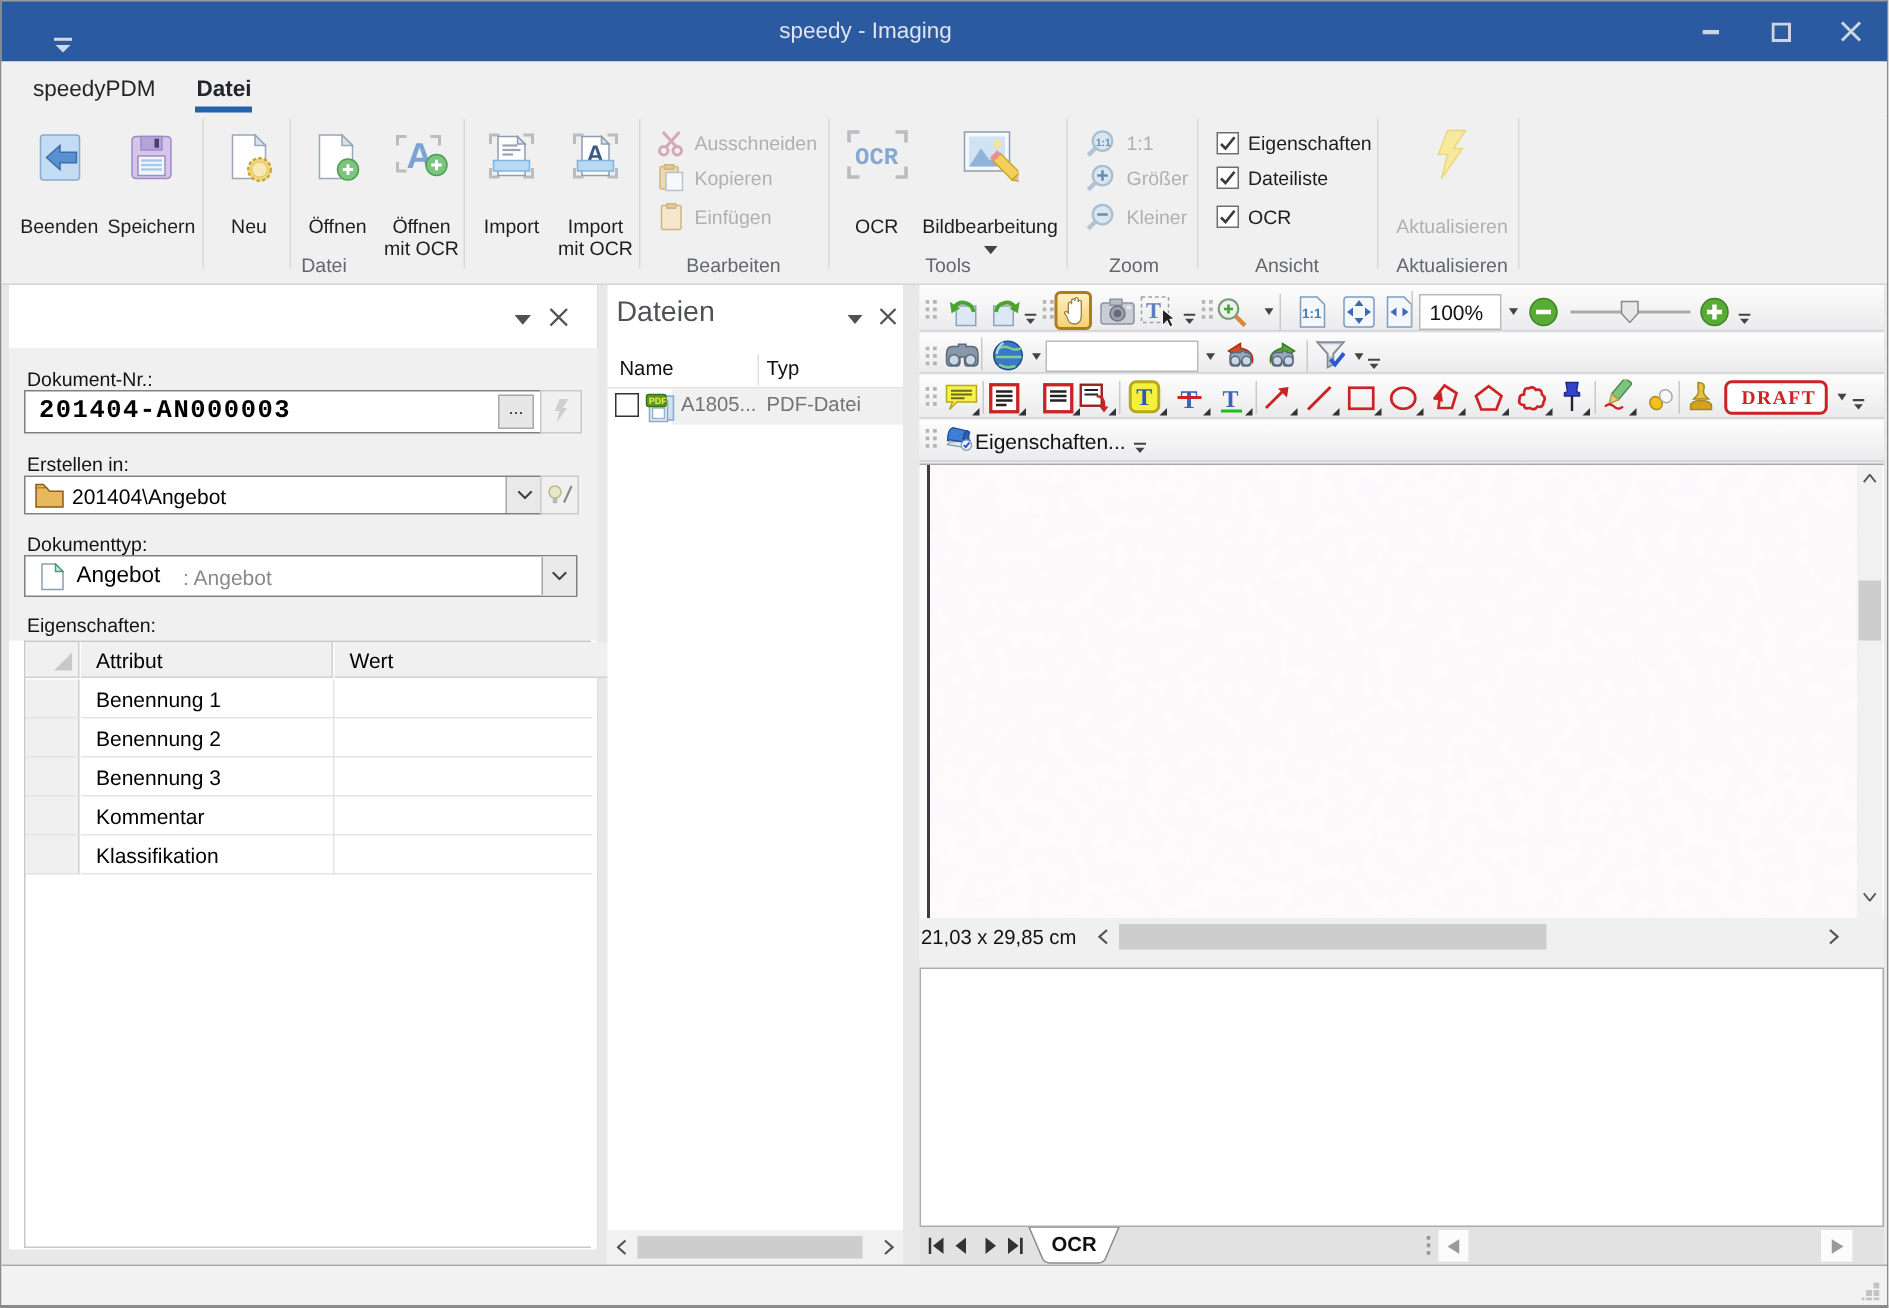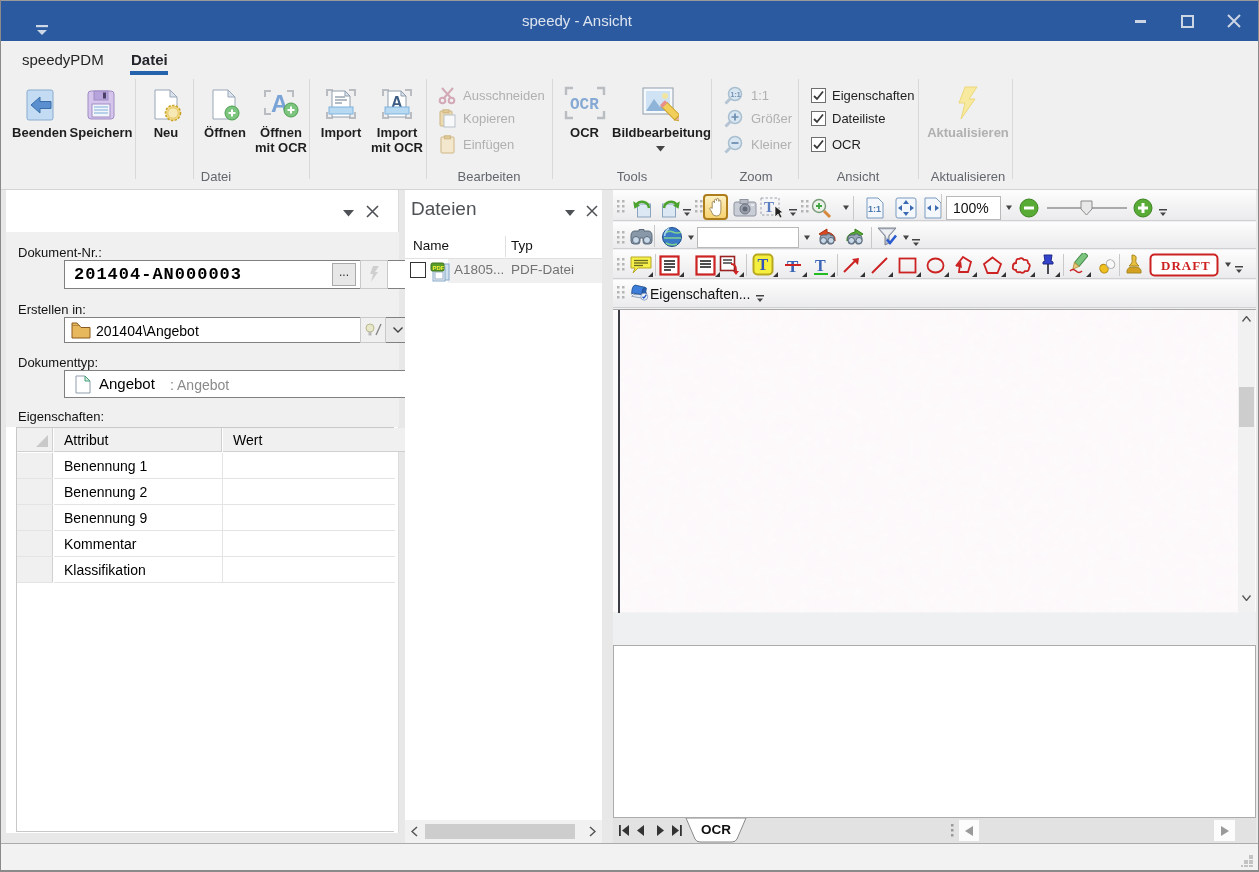--- a/index.html
+++ b/index.html
@@ -15,53 +15,53 @@
   
   #tabrow { position:absolute; left:0; top:41px; width:1257px; height:36px; background:#f0f0f0; }
   .tab { position:absolute; top:10px; font-size:15px; color:#262626; }
   #tab2 { font-weight:bold; color:#24262b; }
   #tabu { position:absolute; left:129px; top:30px; width:38px; height:4px; background:#2563ad; }
   
   #ribbon { position:absolute; left:0; top:77px; width:1257px; height:113px; background:#f0f0f0; border-bottom:1px solid #d4d4d4; font-size:13px; color:#1e1e1e; }
   .rsep { position:absolute; top:2px; height:100px; width:1px; background:#d9d9d9; }
   .rbig { position:absolute; top:8px; text-align:center; }
   .rbig .ric { height:37px; display:flex; align-items:flex-end; justify-content:center; }
-  .rbig .rlb { margin-top:3px; line-height:15px;font-weight:bold; }
+  .rbig .rlb { margin-top:21px; line-height:15px; }
   .glabel { position:absolute; top:92px; font-size:13px; color:#62666d; text-align:center; }
   .rsmall { position:absolute; height:23px; display:flex; align-items:center; gap:6px; font-size:13px; }
   .grey { color:#b0b0b0; }
   .cb { width:15px; height:15px; background:#fff; border:1px solid #6e6e6e; display:inline-block; position:relative; }
   .cb svg { position:absolute; left:0px; top:1px; }
   
   #main { position:absolute; left:0; top:190px; width:1257px; height:653px; background:#e8e8e8; }
   .panel { position:absolute; background:#fff; }
   .ptitle { font-size:21px; color:#4e5256; }
   
   #lp { left:5px; top:0px; width:393px; height:643px; background:#fff; border-right:1px solid #dcdcdc; }
   .flabel { position:absolute; font-size:13px; color:#121212;text-align:right; }
-  .input { position:absolute; background:#fff; border:1px solid #808080;margin-left:48px; }
+  .input { position:absolute; background:#fff; border:1px solid #808080; }
   .smallbtn { position:absolute; background:#e7e7e7; border:1px solid #a9a9a9; text-align:center; }
   
   #mp { left:404px; top:0px; width:197px; height:653px; background:#fff; }
   
   #rp { left:612px; top:0px; width:643px; height:653px; background:#eef0f1; }
   .tbrow { position:absolute; left:0; width:643px; background:linear-gradient(#fdfdfd,#ebebed); border-bottom:1px solid #d0d0d2; }
   
   #statusbar { position:absolute; left:0; top:843px; width:1257px; height:27px; background:#f2f2f2; border-top:1px solid #ababab; }
   .cnr { position:absolute; width:0; height:0; border-left:5px solid transparent; border-bottom:5px solid #333; }
 </style>
 </head>
 <body>
 <div id="win">
   <div id="titlebar">
     <svg class="abs" style="left:33px;top:24px" width="18" height="14" viewBox="0 0 18 14">
       <rect x="2" y="0" width="12" height="2.2" fill="#cdd7e6"></rect>
       <path d="M3 5 L13 5 L8 10 Z" fill="#cdd7e6"></path>
     </svg>
-    <div id="title">speedy - Ansicht</div>
+    <div id="title">speedy - Imaging</div>
     <div class="winbtn" style="left:1116px">
       <svg class="abs" style="left:18px;top:19px" width="11" height="3">
           <rect width="11" height="3" fill="#ccd5e4"></rect>
         </svg>
     </div>
     <div class="winbtn" style="left:1163px">
       <svg class="abs" style="left:17px;top:14px" width="13" height="13">
           <rect x="1" y="1" width="11" height="11" fill="none" stroke="#ccd5e4" stroke-width="2"></rect>
         </svg>
     </div>
@@ -374,21 +374,21 @@
           <svg class="abs" style="right:3px;top:6px" width="14" height="14">
               <path d="M13 1 L13 13 L1 13 Z" fill="#c9c9c9"></path>
             </svg>
         </div>
         <div class="abs" style="left:37px;top:0;width:168px;height:24px;background:#f0f0f0;border-right:1px solid #d0d0d0;border-bottom:1px solid #d0d0d0;font-size:14px;padding:4px 0 0 10px">Attribut</div>
         <div class="abs" style="left:206px;top:0;width:200px;height:24px;background:#f0f0f0;border-bottom:1px solid #d0d0d0;font-size:14px;padding:4px 0 0 10px">Wert</div>
         <div class="abs" style="left:0;top:25px;width:36px;height:130px;background:#f0f0f0;border-right:1px solid #d0d0d0"></div>
         <div class="abs" style="left:37px;top:25px;width:341px;font-size:14px">
           <div style="height:26px;border-bottom:1px solid #e4e4e4;padding:5px 0 0 10px">Benennung 1</div>
           <div style="height:26px;border-bottom:1px solid #e4e4e4;padding:5px 0 0 10px">Benennung 2</div>
-          <div style="height:26px;border-bottom:1px solid #e4e4e4;padding:5px 0 0 10px">Benennung 9</div>
+          <div style="height:26px;border-bottom:1px solid #e4e4e4;padding:5px 0 0 10px">Benennung 3</div>
           <div style="height:26px;border-bottom:1px solid #e4e4e4;padding:5px 0 0 10px">Kommentar</div>
           <div style="height:26px;border-bottom:1px solid #e4e4e4;padding:5px 0 0 10px">Klassifikation</div>
         </div>
         <div class="abs" style="left:0;top:25px;width:36px;height:130px">
           <div style="height:26px;border-bottom:1px solid #e4e4e4"></div>
           <div style="height:26px;border-bottom:1px solid #e4e4e4"></div>
           <div style="height:26px;border-bottom:1px solid #e4e4e4"></div>
           <div style="height:26px;border-bottom:1px solid #e4e4e4"></div>
           <div style="height:26px;border-bottom:1px solid #e4e4e4"></div>
         </div>
@@ -779,20 +779,30 @@
           <svg class="abs" style="left:4px;top:6px" width="9" height="6">
               <path d="M0.5 5.5 L4.5 0.5 L8.5 5.5" stroke="#555" stroke-width="1.3" fill="none"></path>
             </svg>
           <div class="abs" style="left:1px;top:77px;width:15px;height:40px;background:#cdcdcd"></div>
           <svg class="abs" style="left:4px;top:285px" width="9" height="6">
               <path d="M0.5 0.5 L4.5 5.5 L8.5 0.5" stroke="#555" stroke-width="1.3" fill="none"></path>
             </svg>
         </div>
       </div>
 
+      <div class="abs" style="left:0;top:422px;width:643px;height:25px;background:#f0f0f0;font-size:13.5px;color:#111">
+        <span class="abs" style="left:1px;top:5px">21,03 x 29,85 cm</span>
+        <svg class="abs" style="left:119px;top:7px" width="7" height="11">
+            <path d="M6 1 L1 5.5 L6 10" stroke="#555" stroke-width="1.5" fill="none"></path>
+          </svg>
+        <div class="abs" style="left:133px;top:4px;width:285px;height:17px;background:#cdcdcd"></div>
+        <svg class="abs" style="left:606px;top:7px" width="7" height="11">
+            <path d="M1 1 L6 5.5 L1 10" stroke="#555" stroke-width="1.5" fill="none"></path>
+          </svg>
+      </div>
 
       <div class="abs" style="left:0px;top:455px;width:643px;height:173px;background:#fff;border:1px solid #ababab"></div>
 
       <div class="abs" style="left:0;top:628px;width:643px;height:25px;background:#e2e2e2">
         <svg class="abs" style="left:6px;top:7px" width="66" height="11" viewBox="0 0 66 11">
           <g fill="#333">
               <rect x="0" y="0" width="1.8" height="11"></rect>
               <path d="M10 0 L3 5.5 L10 11 Z"></path>
               <path d="M25 0 L18 5.5 L25 11 Z"></path>
               <path d="M38 0 L45 5.5 L38 11 Z"></path>

